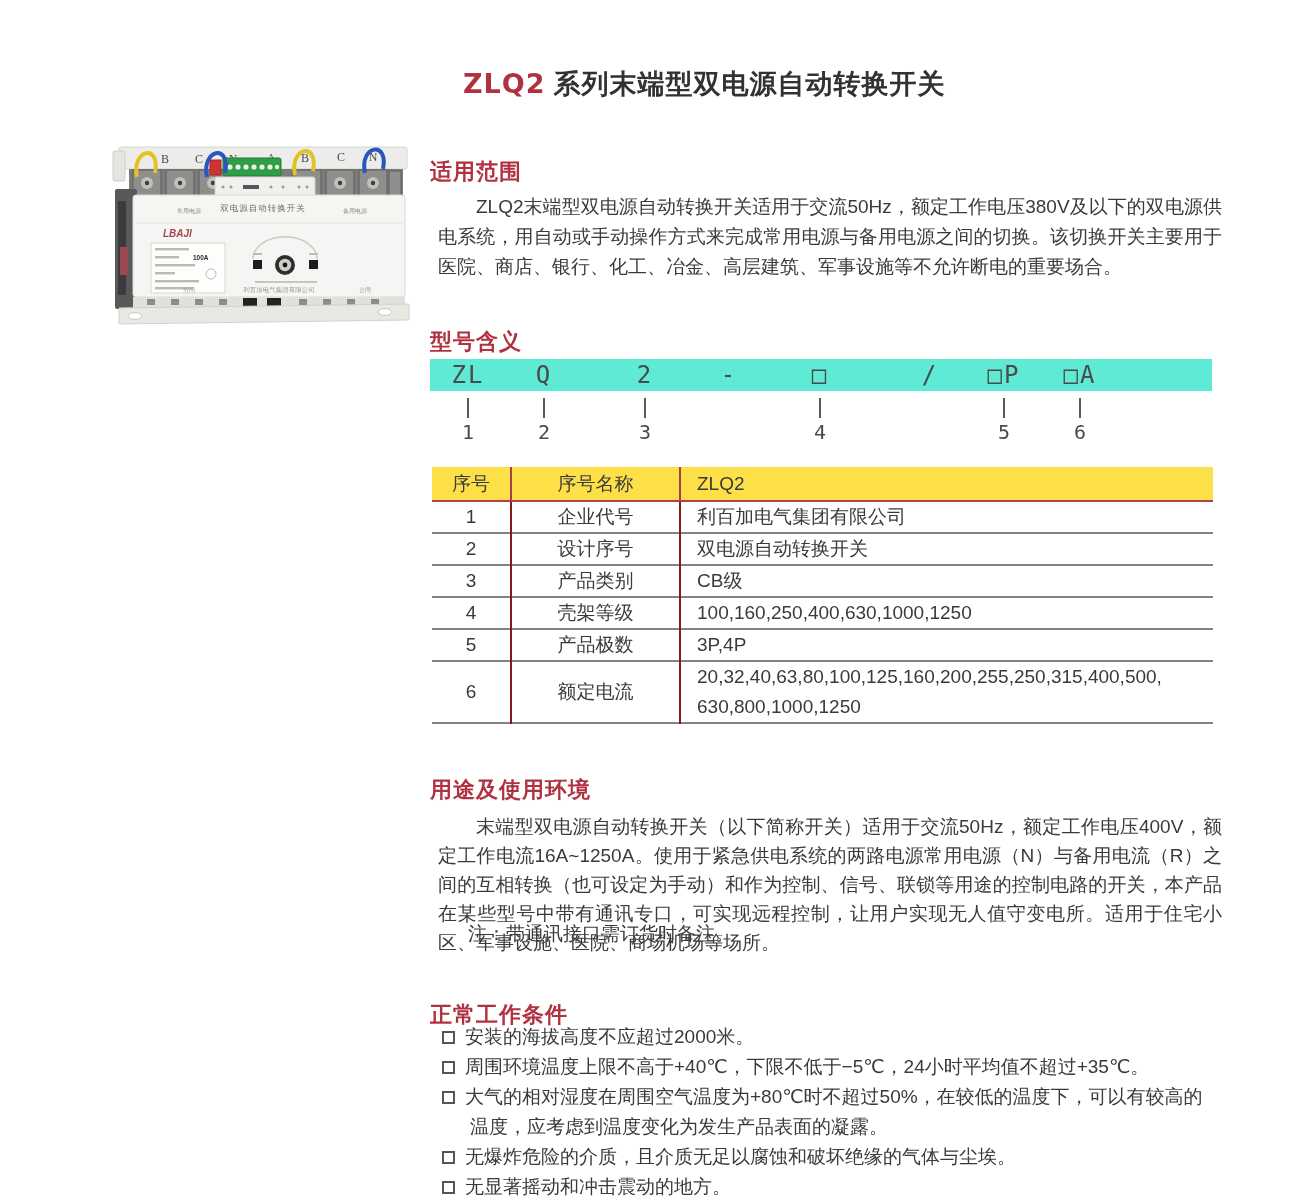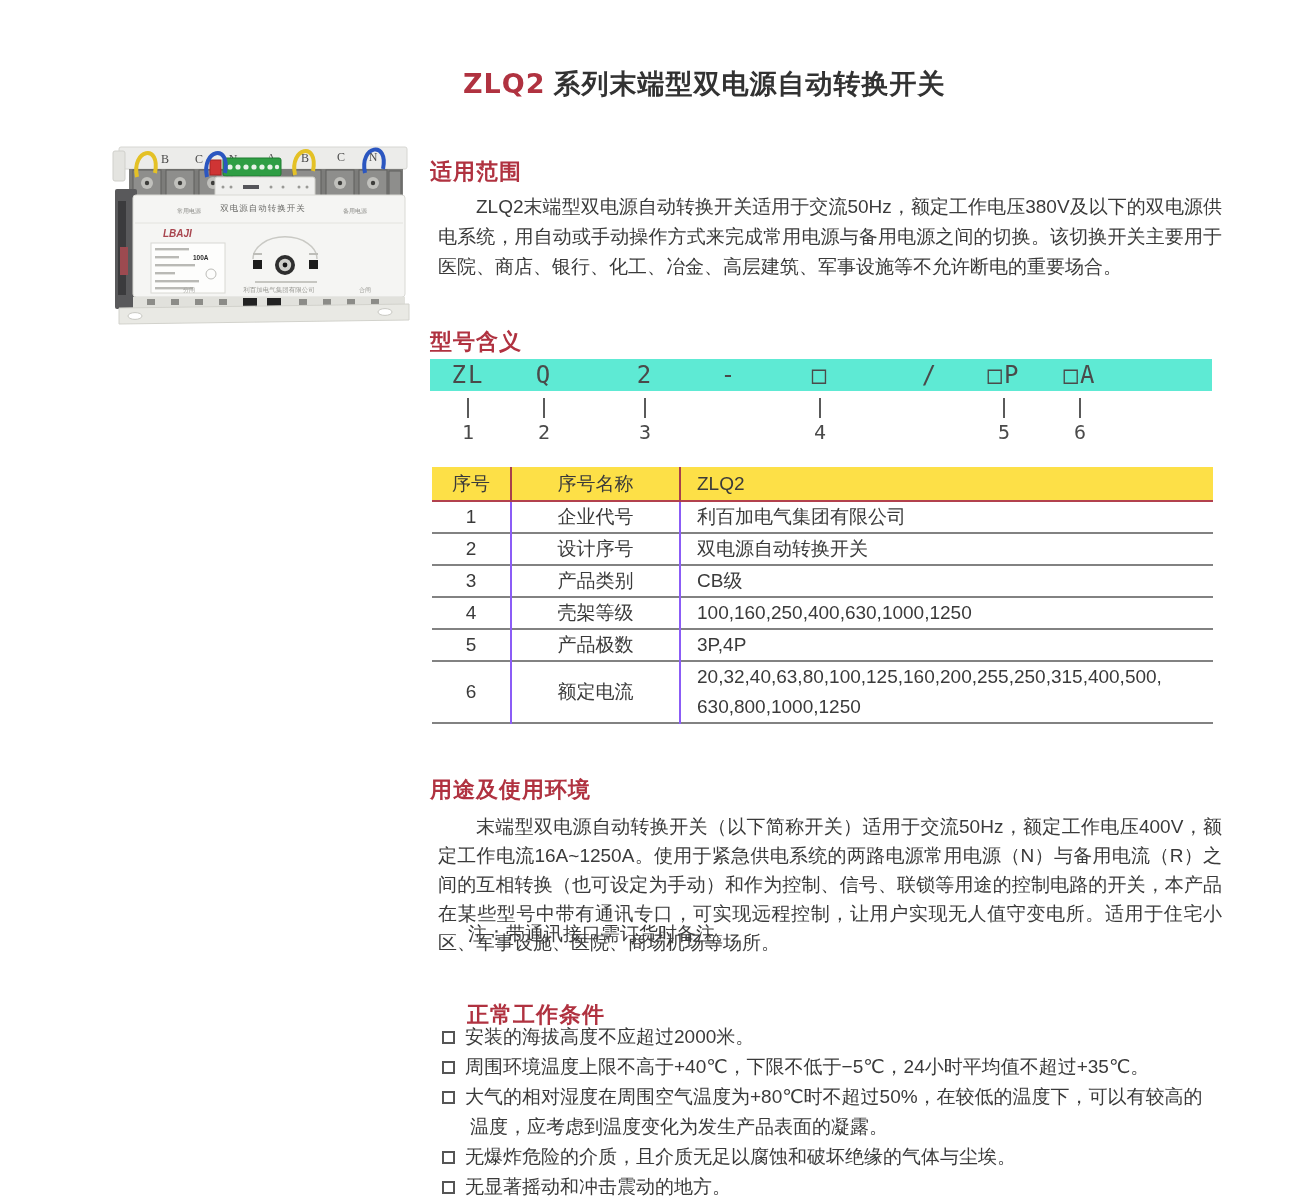--- a/index.html
+++ b/index.html
@@ -30,21 +30,21 @@
   .tick-num{position:absolute;top:61px;transform:translateX(-50%);
             font-family:"DejaVu Sans Mono","Liberation Mono",monospace;font-size:20px;color:#4a4a4a;}
 
   
   .model-table{position:absolute;left:432px;top:467px;width:781px;border-collapse:collapse;
                table-layout:fixed;font-size:19px;color:#3a3a3a;}
   .model-table th{background:#fde047;height:33px;font-weight:normal;padding:0;}
   .model-table th+th{border-left:2px solid #a8404b;}
   .model-table thead tr{border-bottom:2px solid #b2414d;}
   .model-table td{height:29px;padding:0;}
-  .model-table td+td{border-left:2px solid #8b5cf6;}
+  .model-table td+td{border-left:2px solid #7f1d1d;}
   .model-table tbody tr{border-bottom:2px solid #828282;}
   .model-table .c-num{text-align:center;}
   .model-table .c-name{text-align:center;}
   .model-table .c-val{text-align:left;padding-left:16px;line-height:30px;}
 
   
   .cond-list{position:absolute;left:430px;top:1022px;width:790px;margin:0;padding:0;list-style:none;
              font-size:19px;line-height:30px;color:#3a3a3a;}
   .cond-list li{padding-left:40px;text-indent:-28px;margin:0;}
   .box-icon{display:inline-block;width:13px;height:13px;border:2px solid #555;
@@ -272,21 +272,21 @@
           <td class="c-name">额定电流</td>
           <td class="c-val">20,32,40,63,80,100,125,160,200,255,250,315,400,500,<br>630,800,1000,1250</td>
         </tr>
       </tbody>
   </table>
 
   <h2 class="h2" style="left:430px;top:757px;">用途及使用环境</h2>
   <p class="para" style="top:804px;line-height:29px;">末端型双电源自动转换开关（以下简称开关）适用于交流50Hz，额定工作电压400V，额定工作电流16A~1250A。使用于紧急供电系统的两路电源常用电源（N）与备用电流（R）之间的互相转换（也可设定为手动）和作为控制、信号、联锁等用途的控制电路的开关，本产品在某些型号中带有通讯专口，可实现远程控制，让用户实现无人值守变电所。适用于住宅小区、军事设施、医院、商场机场等场所。</p>
   <p class="note" style="top:919px;">注：带通讯接口需订货时备注。</p>
 
-  <h2 class="h2" style="left:430px;top:982px;margin-left:37px;">正常工作条件</h2>
+  <h2 class="h2" style="left:430px;top:982px;">正常工作条件</h2>
   <ul class="cond-list" id="cond-list">
       <li><span class="box-icon"></span><span>安装的海拔高度不应超过2000米。</span></li>
       <li><span class="box-icon"></span><span>周围环境温度上限不高于+40℃，下限不低于−5℃，24小时平均值不超过+35℃。</span></li>
       <li><span class="box-icon"></span><span>大气的相对湿度在周围空气温度为+80℃时不超过50%，在较低的温度下，可以有较高的温度，应考虑到温度变化为发生产品表面的凝露。</span></li>
       <li><span class="box-icon"></span><span>无爆炸危险的介质，且介质无足以腐蚀和破坏绝缘的气体与尘埃。</span></li>
       <li><span class="box-icon"></span><span>无显著摇动和冲击震动的地方。</span></li>
     </ul>
 
 </div>
 

